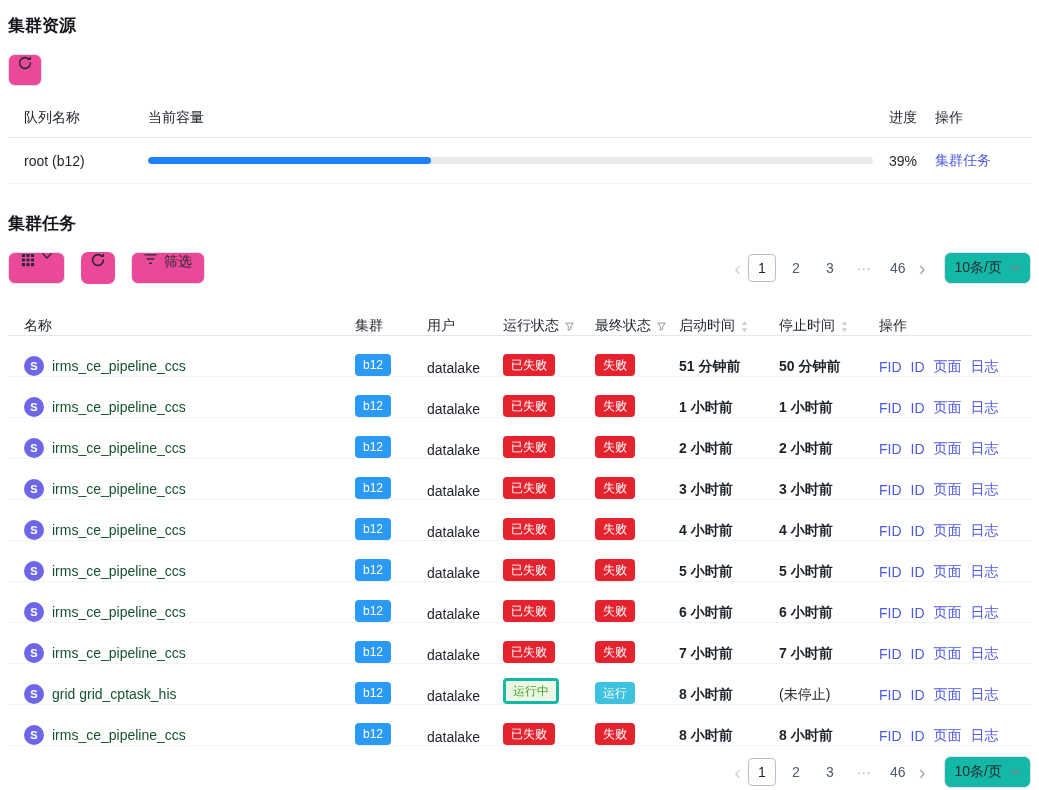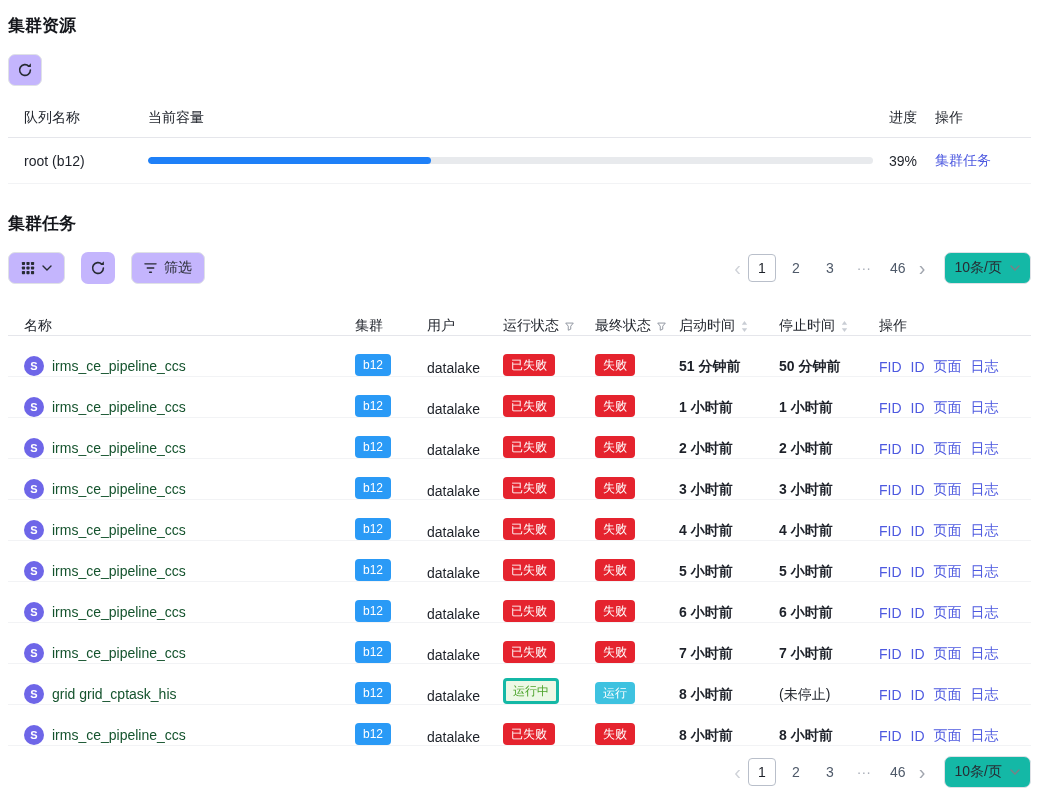--- a/index.html
+++ b/index.html
@@ -8,22 +8,22 @@
     width: 1039px; height: 790px; overflow: hidden;
     font-family: "Liberation Sans", "DejaVu Sans", sans-serif;
     font-size: 14px; color: #1d2129;
   }
   .page { padding: 14px 8px 0 8px; }
 
   .sec-title { font-size: 17px; font-weight: 700; color: #15171c; line-height: 24px; }
   .mt { margin-top: 28px; }
 
   .btn {
-    display: inline-flex; align-items: center; gap: 7px;
-    height: 32px; padding: 0 12px; background: #c4b5fd;
+    display: inline-flex; align-items: flex-start; gap: 7px;
+    height: 32px; padding: 0 12px; background: #ec4899;
     border: 1px solid #dfe1e6; border-radius: 7px;
     font-size: 14px; color: #272b33; cursor: pointer;
     font-family: inherit;
   }
   .btn.icon-only { width: 34px; padding: 0; justify-content: center; }
   .btn.borderless { border: none; padding: 0 4px; }
   .ic { display: inline-flex; align-items: center; justify-content: center; }
 
   .link { color: var(--link, #4d59e0); cursor: pointer; text-decoration: none; }
 

